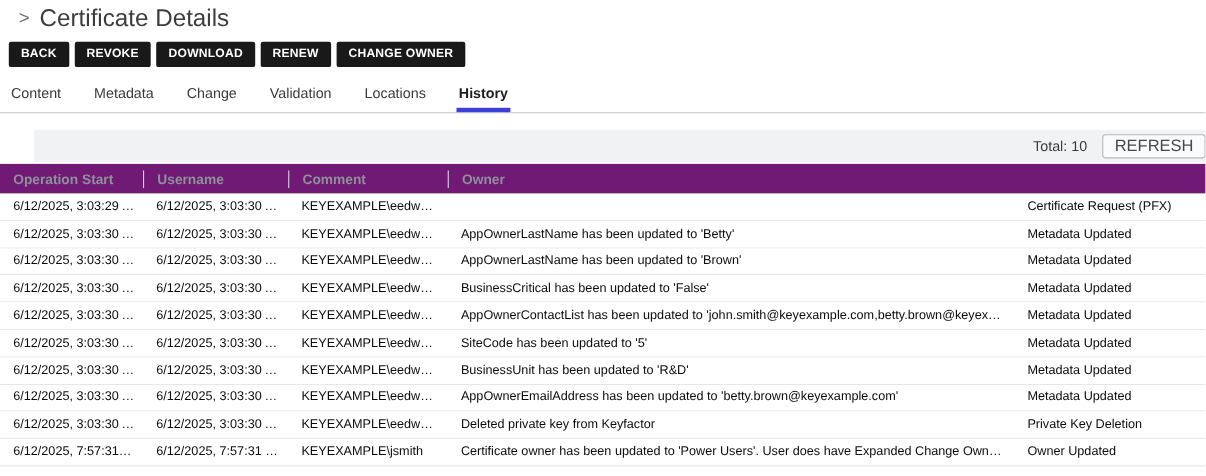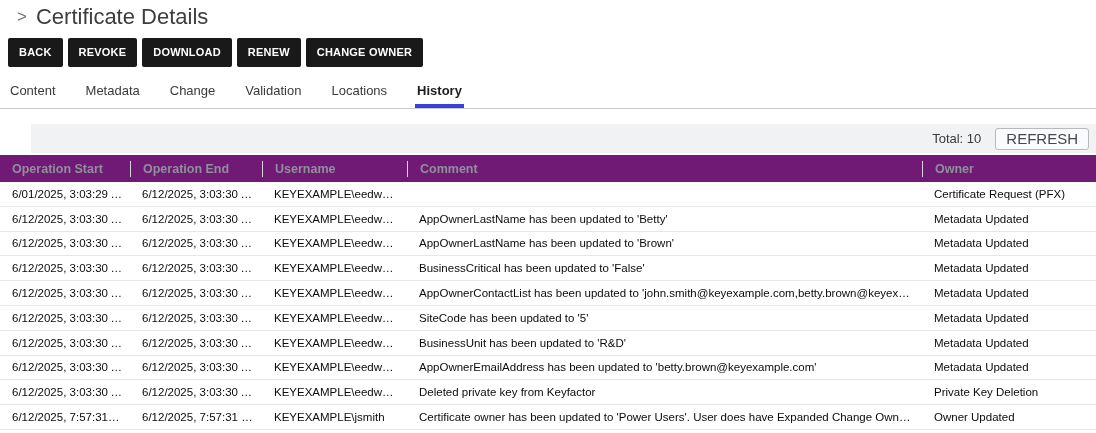--- a/index.html
+++ b/index.html
@@ -23,21 +23,21 @@
     color: #6f6f6f; font-size: 17px; margin: 1px 9px 0 9px; font-weight: 400;
   }
 
   
   .btn-row { display: flex; gap: 5px; margin: 8px 0 0 8px; }
   .btn-black {
     background: #191919; color: #ffffff;
     font-family: inherit; font-size: 11px; font-weight: bold;
     letter-spacing: 0.2px;
     border: none; border-radius: 2px;
-    padding: 6px 11px; height: 29px; line-height: 11px;
+    padding: 6px 11px; height: 23px; line-height: 11px;
     cursor: pointer;
   }
 
   
   .tabs {
     display: flex; gap: 26px;
     margin: 13px 0 0 0; padding-left: 8px;
     border-bottom: 1px solid #c9cacd;
   }
   .tab {
@@ -47,21 +47,21 @@
     cursor: pointer;
   }
   .tab.active { font-weight: bold; color: #1d1d1d; border-bottom-color: var(--accent, #3b41d8); }
 
   
   .grid-toolbar {
     margin-top: 15px; margin-bottom: 2px;
     background: #f1f2f4;
     height: 29px;
     display: flex; align-items: center; justify-content: flex-end;
-    padding-right: 7px;
+    padding-right: 0;
     margin-left: 31px;
   }
   .total-label { font-size: 13px; color: #3a3a3a; margin-right: 14px; }
   .refresh-btn {
     background: #fafbfc; color: #46484b;
     font-family: inherit; font-size: 15px;
     border: 1px solid #b6b9be; border-radius: 3px;
     padding: 4px 10px; height: 22px; line-height: 12px;
     cursor: pointer;
   }
@@ -119,29 +119,28 @@
   <div class="tab active">History</div>
 </div>
 
 <div class="grid-toolbar">
   <span class="total-label">Total: 10</span>
   <button class="refresh-btn">REFRESH</button>
 </div>
 
 <div class="grid-header">
   <div class="th">Operation Start</div>
-  <div class="th">Operation End</div>
   <div class="th">Username</div>
   <div class="th">Comment</div>
   <div class="th">Owner</div>
 </div>
 
 <div>
     <div class="grid-row">
-    <div class="td">6/01/2025, 3:03:29 AM</div>
+    <div class="td">6/12/2025, 3:03:29 AM</div>
     <div class="td">6/12/2025, 3:03:30 AM</div>
     <div class="td">KEYEXAMPLE\eedwards</div>
     <div class="td"></div>
     <div class="td">Certificate Request (PFX)</div>
   </div>
     <div class="grid-row">
     <div class="td">6/12/2025, 3:03:30 AM</div>
     <div class="td">6/12/2025, 3:03:30 AM</div>
     <div class="td">KEYEXAMPLE\eedwards</div>
     <div class="td">AppOwnerLastName has been updated to 'Betty'</div>

